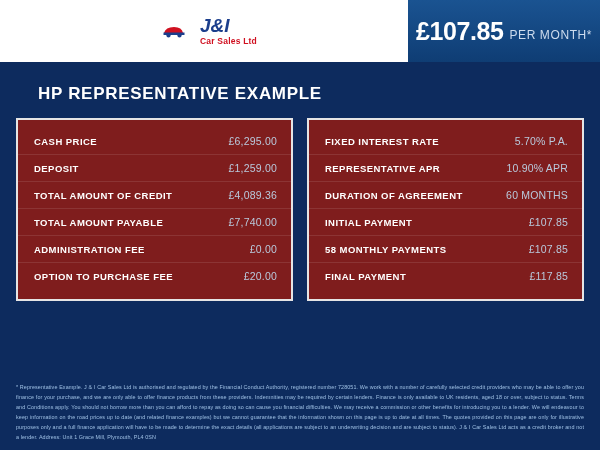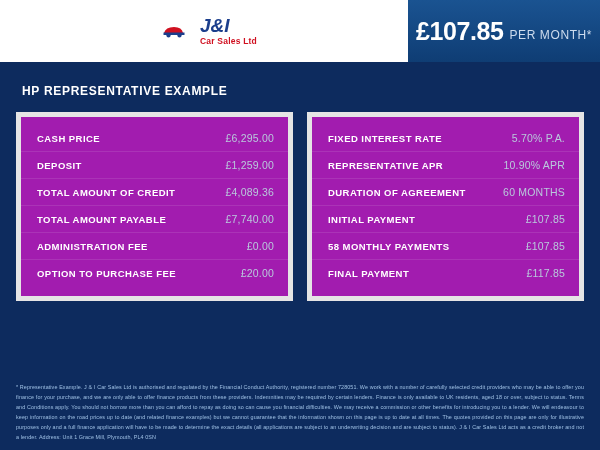--- a/index.html
+++ b/index.html
@@ -74,35 +74,35 @@
   }
   .price-period {
     font-size: 12px;
     letter-spacing: .6px;
     color: #cddcee;
     padding-top: 7px;
   }
   
   .title {
     color: #ffffff;
-    font-size: 12px;
+    font-size: 17px;
     font-weight: bold;
     letter-spacing: .7px;
-    padding: 22px 0 0 22px;
+    padding: 22px 0 0 38px;
   }
   
   .tables {
     display: flex;
     gap: 14px;
     padding: 14px 16px 0 16px;
   }
   .panel {
     flex: 1;
-    background: #a21caf;
-    border: 5px solid #e5e5e5;
+    background: #7f1d1d;
+    border: 2px solid #e5e5e5;
     padding: 8px 0 10px 0;
   }
   .row {
     display: flex;
     align-items: center;
     justify-content: space-between;
     padding: 7px 14px 7px 16px;
   }
   .row + .row { border-top: 1px solid rgba(255,255,255,0.10); }
   .row-label {

